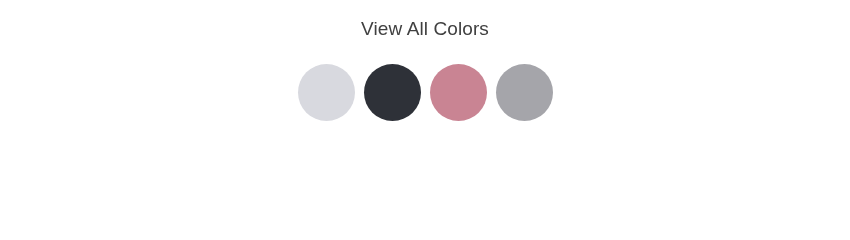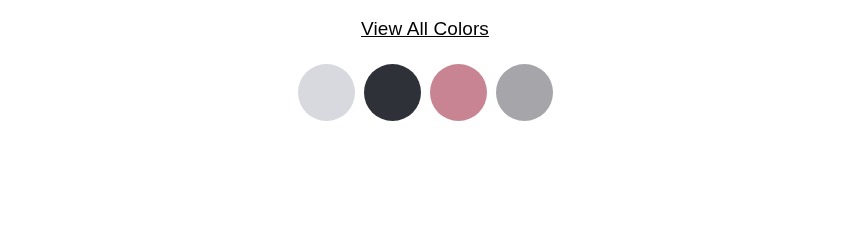--- a/index.html
+++ b/index.html
@@ -58,21 +58,21 @@
     display: block;
     cursor: pointer;
     background-color: #cccccc;
   }
 </style>
 </head>
 <body style="background: rgb(255, 255, 255);">
 
 <div class="color-picker-panel">
 
-  <h1 class="panel-title" style="color: #000000; text-decoration: underline;">View All Colors</h1>
+  <h1 class="panel-title" style="color: #404040;">View All Colors</h1>
 
   <div class="swatch-row">
     <button class="swatch" style="background-color: rgb(216, 217, 223);"></button>
     <button class="swatch" style="background-color: rgb(46, 49, 56);"></button>
     <button class="swatch" style="background-color: rgb(201, 132, 147);"></button>
     <button class="swatch" style="background-color: rgb(165, 165, 170);"></button>
   </div>
 
 </div>
 

